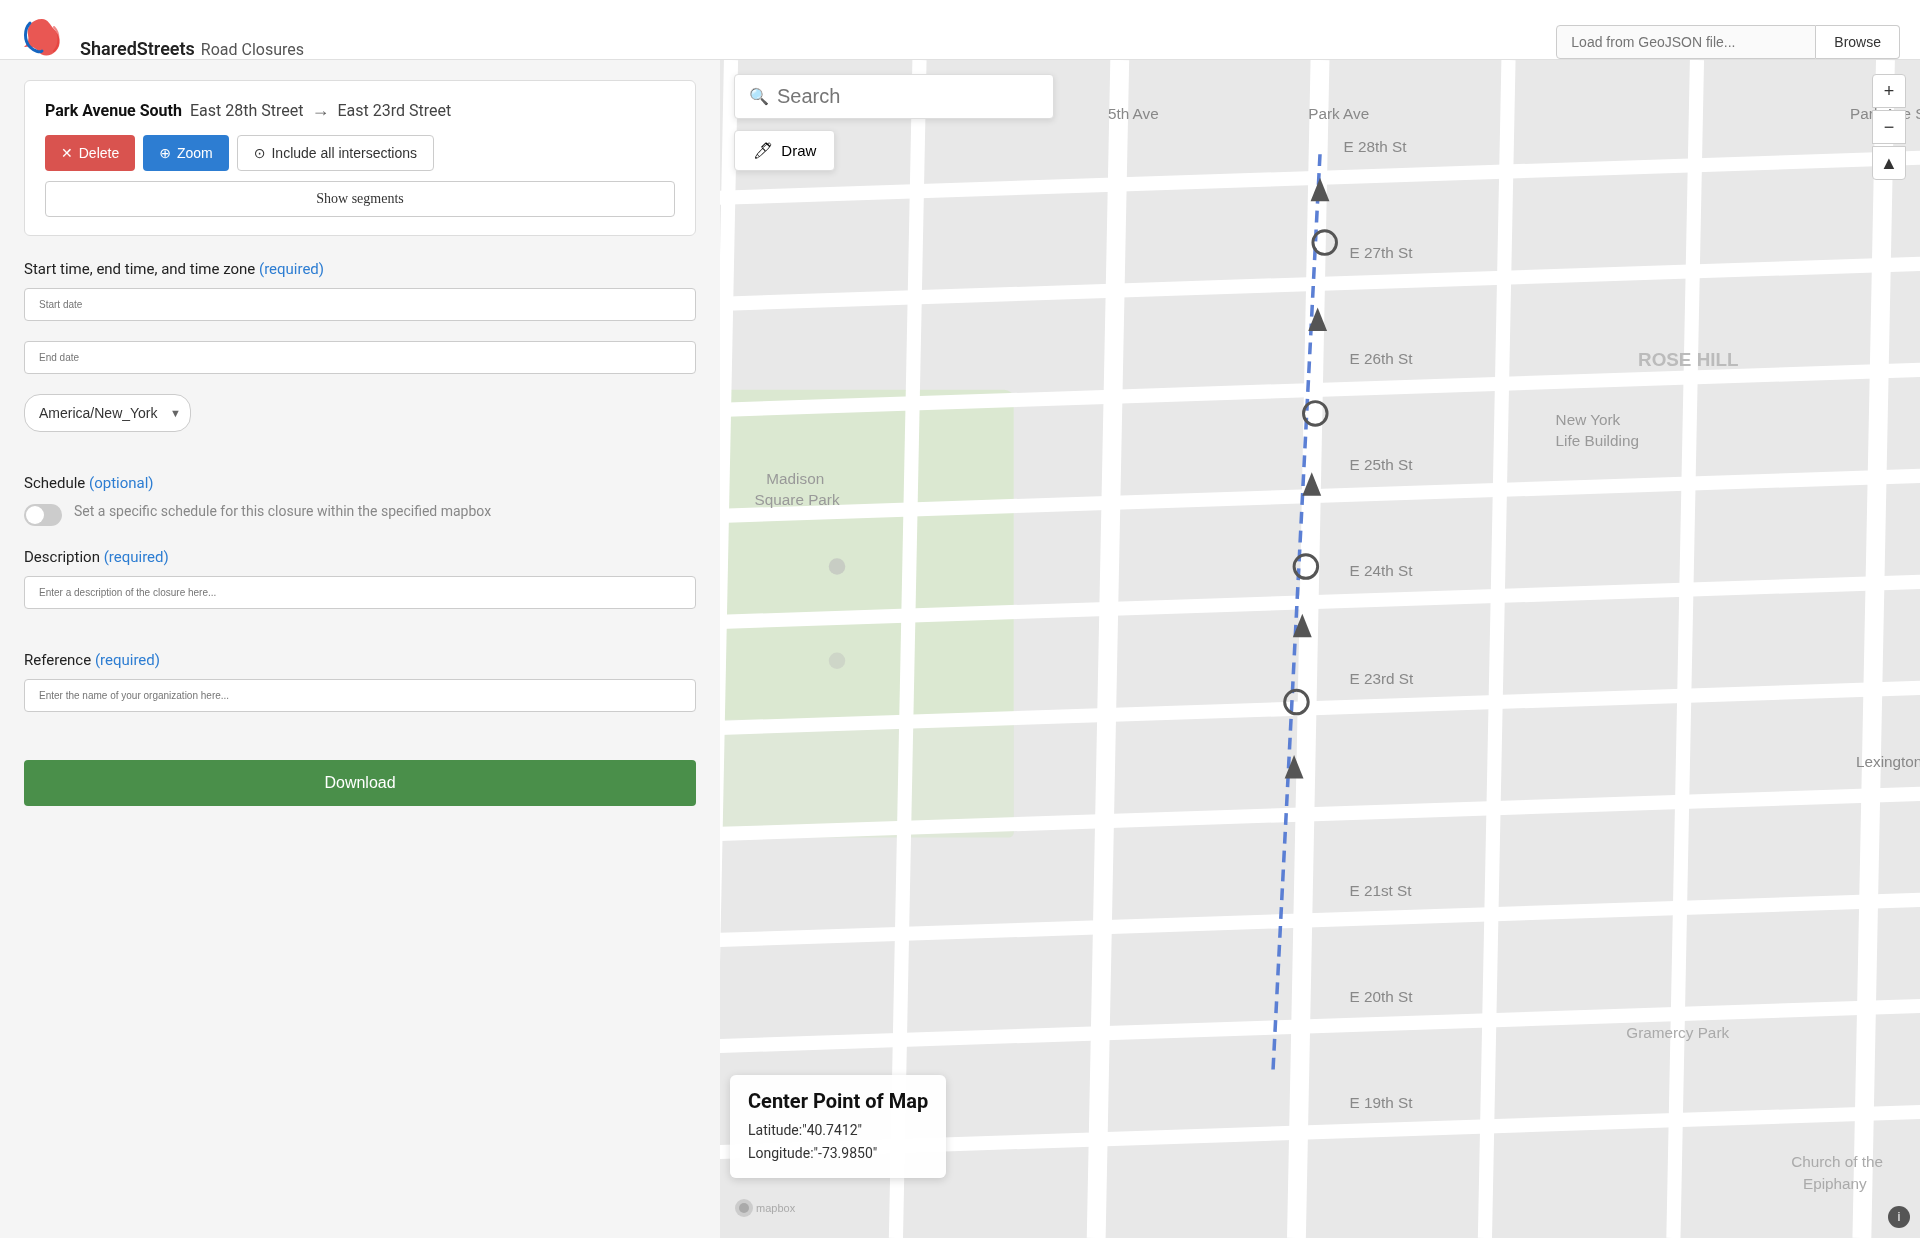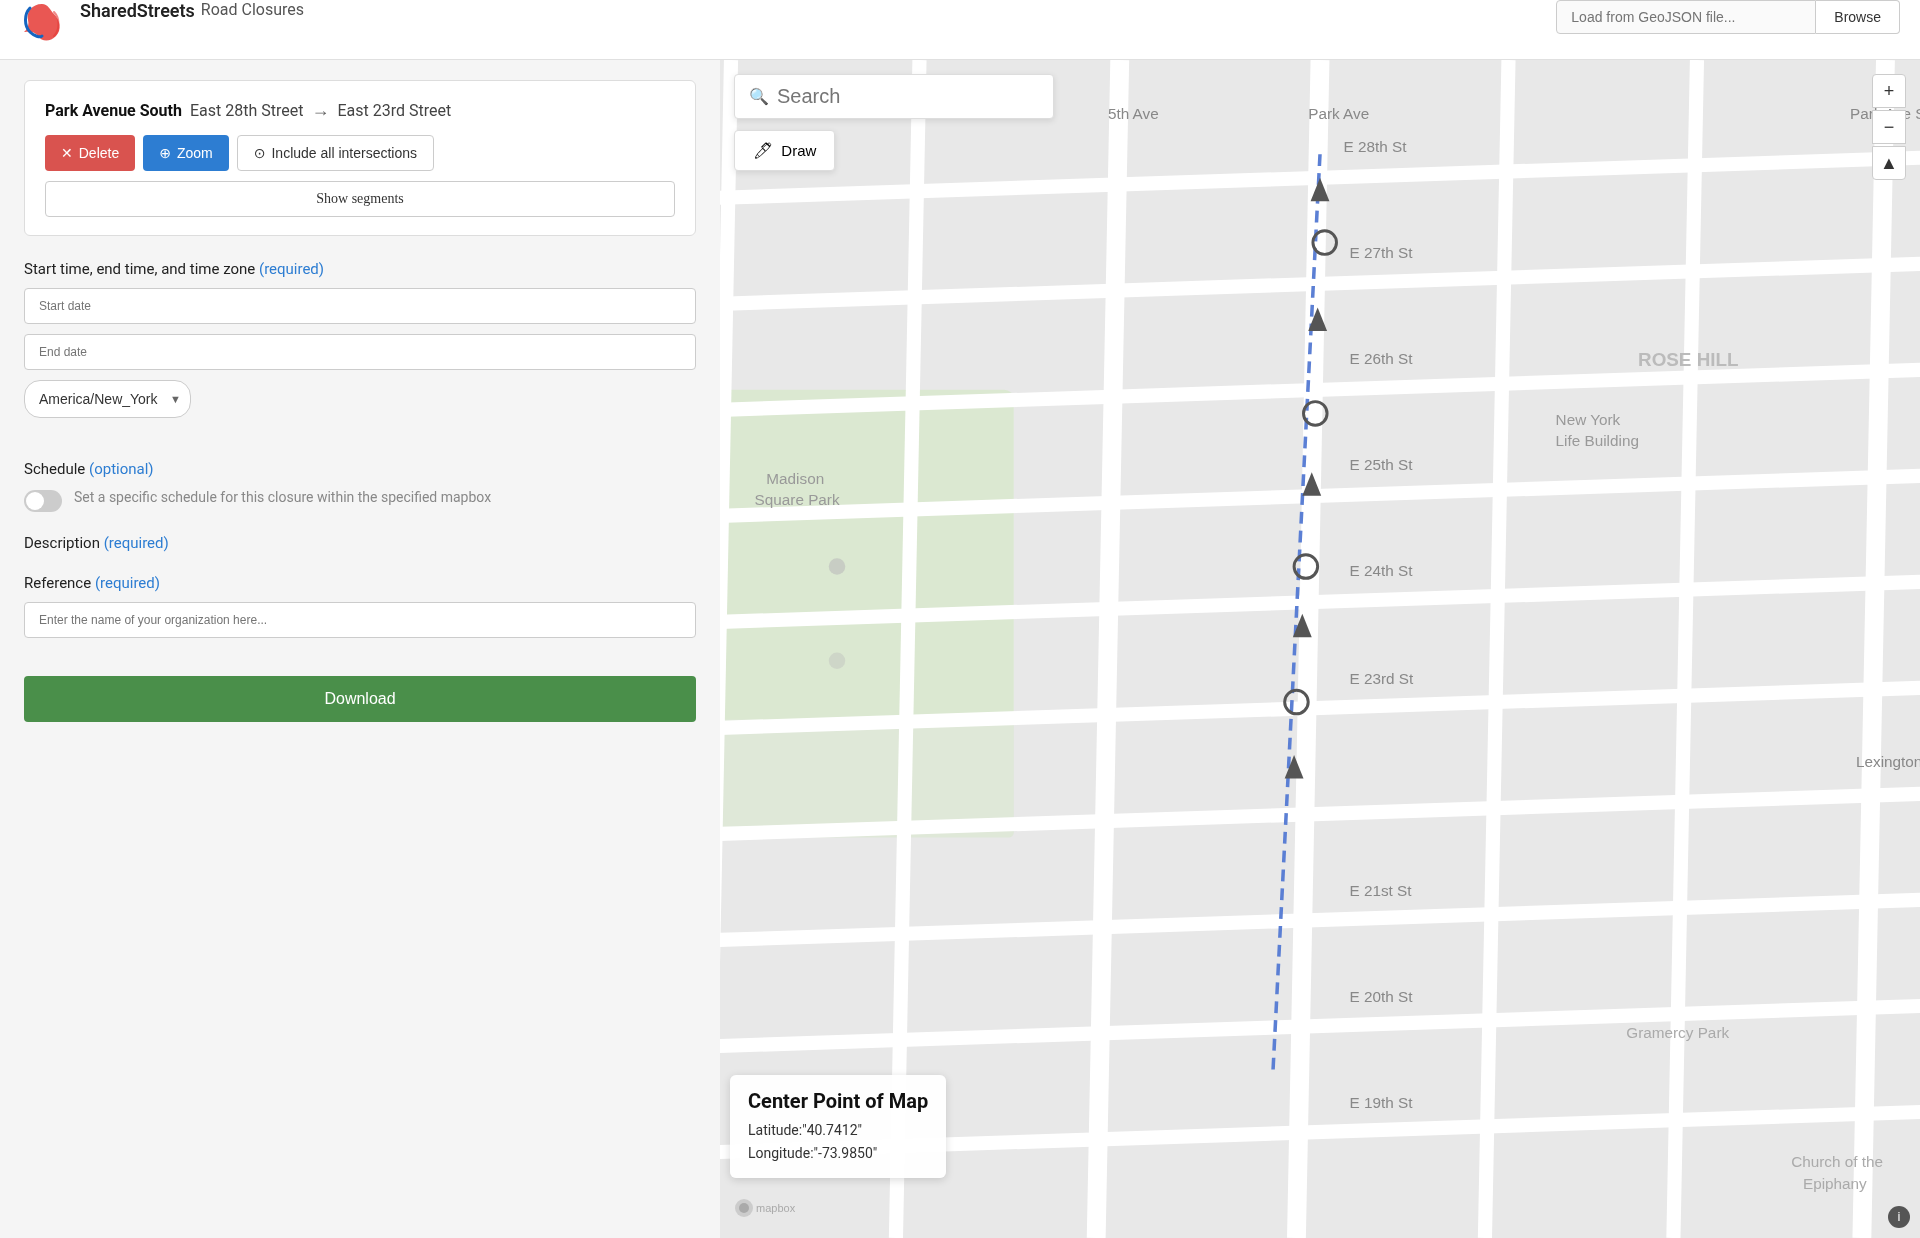--- a/index.html
+++ b/index.html
@@ -1,20 +1,20 @@
 <!DOCTYPE html>
 <html><head>
   <meta charset="utf-8">
   <style>
     * { box-sizing: border-box; margin: 0; padding: 0; }
     body { font-family: -apple-system, BlinkMacSystemFont, 'Segoe UI', Roboto, sans-serif; background: #f5f5f5; display: flex; flex-direction: column; height: 100vh; overflow: hidden; }
 
     
     .header {
-      display: flex; align-items: flex-start; padding: 0 20px; height: 60px;
+      display: flex; align-items: flex-end; padding: 0 20px; height: 60px;
       background: #fff; border-bottom: 1px solid #e0e0e0; z-index: 10;
       flex-shrink: 0;
     }
     .header-logo {
       display: flex; align-items: center; gap: 10px; margin-right: 16px;
     }
     .logo-icon {
       width: 44px; height: 44px;
     }
     .header-app-name {
@@ -86,21 +86,21 @@
 
     
     .section-label {
       font-size: 15px; color: #222; margin-bottom: 10px;
     }
     .section-label .required { color: #2d7dd2; }
     .section-label .optional { color: #2d7dd2; }
 
     .form-input {
       width: 100%; border: 1px solid #ccc; border-radius: 4px;
-      padding: 10px 14px; font-size: 12px; color: #888; margin-bottom: 10px;
+      padding: 10px 14px; font-size: 10px; color: #888; margin-bottom: 20px;
       outline: none; background: #fff;
     }
 
     .timezone-select {
       border: 1px solid #ccc; border-radius: 16px; padding: 10px 14px;
       font-size: 14px; color: #333; background: #fff; cursor: pointer;
       outline: none; appearance: none; padding-right: 32px;
     }
     .timezone-wrapper {
       position: relative; display: inline-block; margin-bottom: 20px;
@@ -279,20 +279,21 @@
         <span class="toggle-label">Set a specific schedule for this closure within the specified mapbox</span>
       </div>
     </div>
 
     
     <div class="section-group">
       <div class="section-label">
         <span>Description</span>
         <span class="required"> <span>(required)</span></span>
       </div>
+      <input class="form-input" type="text" placeholder="Enter a description of the closure here..." style="">
     </div>
 
     
     <div class="section-group">
       <div class="section-label">
         <span>Reference</span>
         <span class="required"> <span>(required)</span></span>
       </div>
       <input class="form-input" type="text" placeholder="Enter the name of your organization here..." style="">
     </div>

